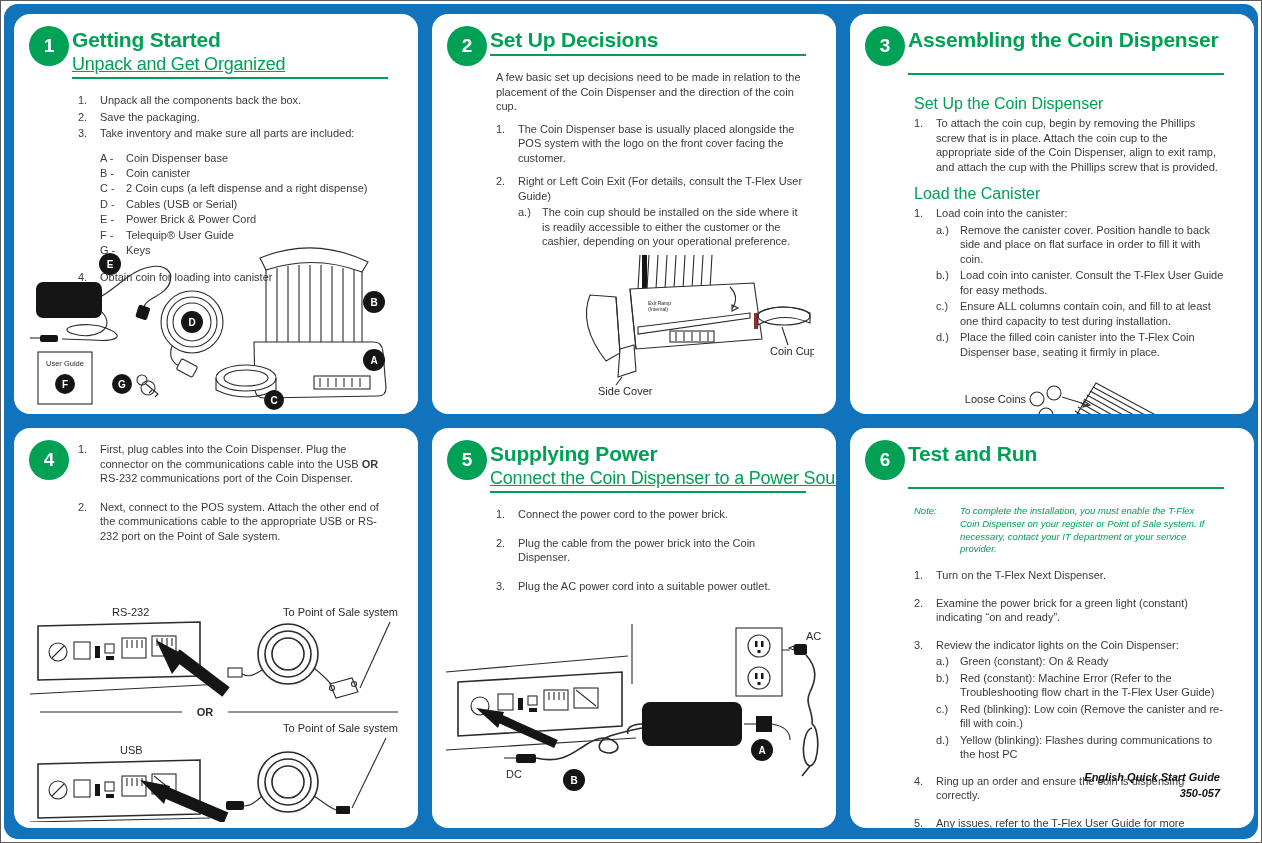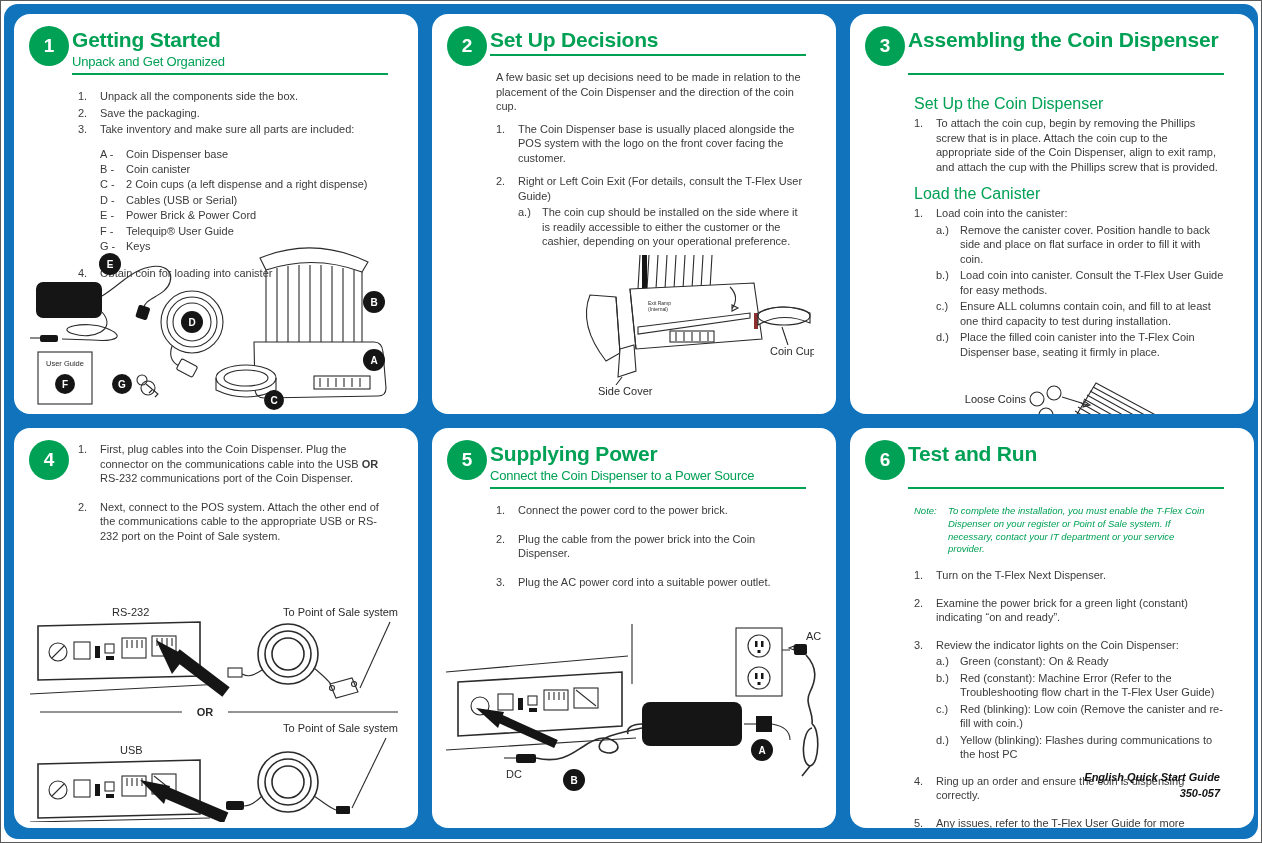--- a/index.html
+++ b/index.html
@@ -11,35 +11,35 @@
   *{margin:0;padding:0;box-sizing:border-box;}
   html,body{width:1262px;height:843px;}
   body{font-family:"Liberation Sans",sans-serif;background:#fff;position:relative;}
   .page-frame{position:absolute;inset:0;border:1px solid #5a5a5a;background:#fff;}
   .blue-mat{position:absolute;left:4px;top:4px;width:1254px;height:835px;background:var(--blue);border-radius:14px;}
   .panels{position:absolute;left:14px;top:14px;display:grid;grid-template-columns:404px 404px 404px;grid-template-rows:400px 400px;gap:14px;}
   .panel{background:#fff;border-radius:16px;position:relative;overflow:hidden;}
   .num-badge{position:absolute;left:15px;top:12px;width:40px;height:40px;border-radius:50%;background:var(--green);color:#fff;font-weight:bold;font-size:19px;display:flex;align-items:center;justify-content:center;}
   .hdr{margin:14px 30px 0 58px;}
   .p-title{color:var(--green);font-weight:bold;font-size:21px;letter-spacing:-0.2px;white-space:nowrap;}
-  .p-sub{color:var(--green);font-size:13px;letter-spacing:-0.2px;white-space:nowrap;min-height:17px;margin-top:2px;}
+  .p-sub{color:var(--green);font-size:18px;letter-spacing:-0.2px;white-space:nowrap;min-height:17px;margin-top:2px;text-decoration:underline;}
   .rule{border-bottom:2px solid var(--green);margin-top:2px;}
   .body{margin:14px 28px 0 64px;font-size:11px;line-height:1.32;color:var(--ink);}
   .step{display:flex;margin-bottom:9px;}
   .step .sn{width:22px;flex-shrink:0;}
   .step .st{flex:1;}
   .sub{display:flex;margin-left:22px;margin-bottom:2px;}
   .sub .sn{width:24px;flex-shrink:0;}
   .sub .st{flex:1;}
   .tight{margin-bottom:2px;}
   .parts{margin:10px 0 12px 22px;}
   .part{display:flex;line-height:1.4;}
   .part .pl{width:26px;flex-shrink:0;}
   .sec-head{color:var(--green);font-size:16px;margin-bottom:2px;}
-  .note{display:flex;color:var(--green);font-style:italic;font-size:9.5px;line-height:1.35;margin-bottom:12px;}
+  .note{display:flex;color:var(--green);font-style:italic;font-size:9.5px;line-height:1.35;margin-bottom:12px;gap:12px;}
   .note .nl{width:34px;flex-shrink:0;}
   .note .nt{flex:1;margin-right:20px;}
   .footer{position:absolute;right:34px;bottom:26px;text-align:right;font-size:11px;font-weight:bold;font-style:italic;color:#111;line-height:1.45;}
   svg{display:block;}
   svg text{font-family:"Liberation Sans",sans-serif;fill:#2b2b2b;}
   .dlabel{font-size:11px;}
   .badge-letter{font-size:10px;font-weight:bold;fill:#fff;}
   .thin{stroke:var(--line);stroke-width:1.1;fill:none;}
   .thin2{stroke:var(--line);stroke-width:1.6;fill:none;}
   .fillw{fill:#fff;stroke:var(--line);stroke-width:1.1;}
@@ -56,21 +56,21 @@
   <div class="panel">
     <div class="num-badge">1</div>
     <div class="hdr">
       <div class="p-title">Getting Started</div>
       <div class="p-sub">Unpack and Get Organized</div>
       <div class="rule"></div>
     </div>
     <div class="body">
       <div class="step tight">
         <span class="sn">1.</span>
-        <span class="st">Unpack all the components side the box.</span>
+        <span class="st">Unpack all the components back the box.</span>
       </div>
       <div class="step tight">
         <span class="sn">2.</span>
         <span class="st">Save the packaging.</span>
       </div>
       <div class="step tight">
         <span class="sn">3.</span>
         <span class="st">Take inventory and make sure all parts are included:</span>
       </div>
       <div class="parts">

